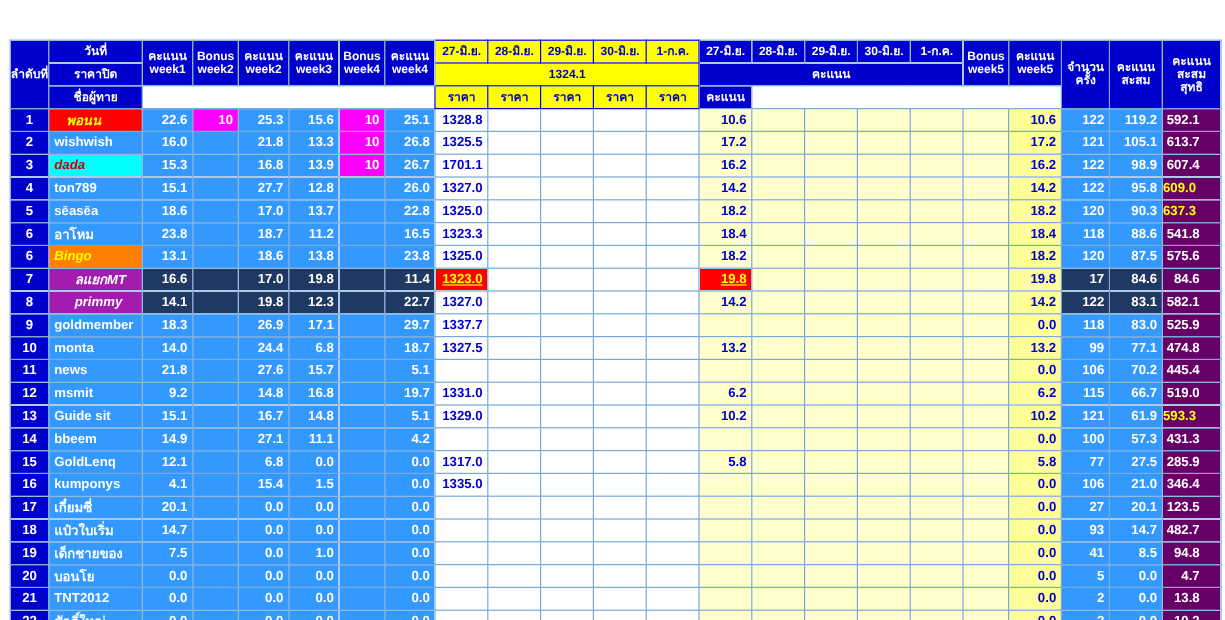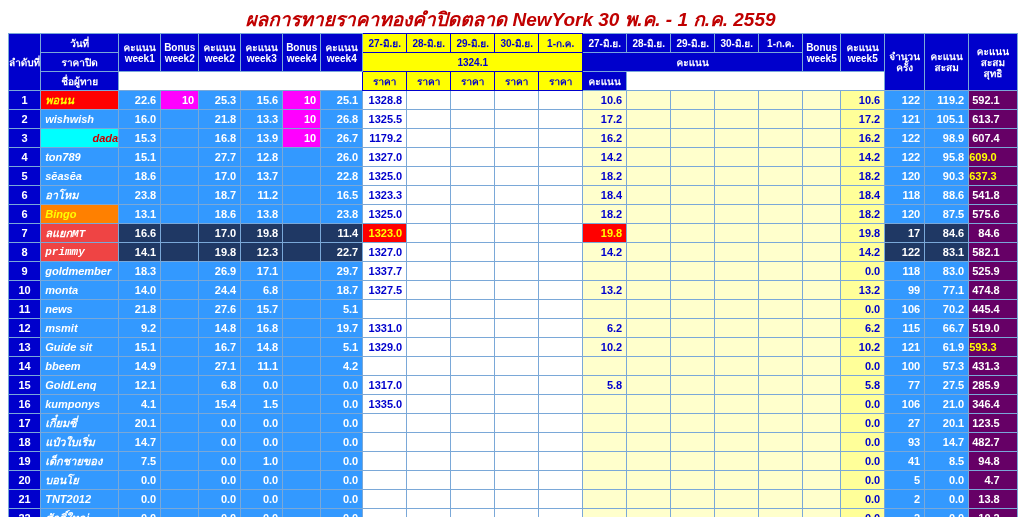--- a/index.html
+++ b/index.html
@@ -10,41 +10,40 @@
     font-size:19px;font-weight:bold;color:#c00000;font-style:italic;
     letter-spacing:0px;
   }
   table{border-collapse:collapse;position:absolute;left:8px;top:33px;
         font-size:11px;table-layout:fixed;}
   td,th{border:1px solid #7aa8d8;padding:0;margin:0;overflow:hidden;
         white-space:nowrap;text-align:center;font-weight:bold;height:18px;}
   .hdr{background:#0000cc;color:#ffffff;font-size:10px;line-height:11px;}
   .hdr-y{background:#ffff00;color:#0000cc;font-size:10px;line-height:11px;border:1px solid #0000cc;}
   .rownum{background:#0000cc;color:#ffffff;}
-  .nameblue{background:#3399ff;color:#ffffff;text-align:left;padding-left:4px;font-style:italic;}
-  .namedark{background:#ef4444;color:#ffffff;text-align:left;padding-left:4px;font-style:italic;font-family:Liberation Mono, monospace;}
-  .namered{background:#ff0000;color:#ffff00;text-align:left;padding-left:4px;font-style:italic;}
-  .namecyan{background:#00ffff;color:#cc0000;text-align:right;padding-left:4px;font-style:italic;}
+  .nameblue{background:#3399ff;color:#ffffff;text-align:left;padding-left:4px;}
+  .namedark{background:#a21caf;color:#ffffff;text-align:left;padding-left:21px;font-style:italic;}
+  .namered{background:#ff0000;color:#ffff00;text-align:left;padding-left:14px;font-style:italic;}
+  .namecyan{background:#00ffff;color:#cc0000;text-align:left;padding-left:4px;font-style:italic;}
   .nameorange{background:#ff8000;color:#ffff00;text-align:left;padding-left:4px;font-style:italic;margin-left:44px;}
   .cblue{background:#3399ff;color:#ffffff;text-align:right;padding-right:4px;}
   .cdark{background:#1f3864;color:#ffffff;text-align:right;padding-right:4px;}
   .cpink{background:#ff00ff;color:#ffffff;text-align:right;padding-right:4px;}
   .cwhite{background:#ffffff;color:#0000cc;text-align:right;padding-right:4px;}
   .cyellow{background:#ffffcc;color:#0000cc;text-align:right;padding-right:4px;}
   .cyellow2{background:#ffff99;color:#0000cc;text-align:right;padding-right:4px;}
-  .cred{background:#ff0000;color:#ffff00;text-align:right;padding-right:4px;}
+  .cred{background:#ff0000;color:#ffff00;text-align:right;padding-right:4px;text-decoration:underline;}
   .cpurple{background:#660066;color:#ffffff;text-align:right;padding-right:17px;}
   .cpurple-hi{background:#660066;color:#ffff00;padding-right:20px;}
 </style>
 </head>
 <body>
 
 <div id="wrap">
 
-  <div id="title">ผลการทายราคาทองคำปิดตลาด NewYork 30 พ.ค. - 1 ก.ค. 2559</div>
 
   <table>
     <colgroup>
       <col style="width:30px">
         <col style="width:78px">
       <col style="width:42px">
         <col style="width:38px">
         <col style="width:42px">
         <col style="width:42px">
         <col style="width:38px">
@@ -199,21 +198,21 @@
         </tr>
         <tr>
           <td class="rownum">3</td>
           <td class="namecyan">dada</td>
           <td class="cblue">15.3</td>
           <td class="cblue"></td>
           <td class="cblue">16.8</td>
           <td class="cblue">13.9</td>
           <td class="cpink">10</td>
           <td class="cblue">26.7</td>
-          <td class="cwhite">1179.2</td>
+          <td class="cwhite">1701.1</td>
           <td class="cwhite"></td>
           <td class="cwhite"></td>
           <td class="cwhite"></td>
           <td class="cwhite"></td>
           <td class="cyellow">16.2</td>
           <td class="cyellow"></td>
           <td class="cyellow"></td>
           <td class="cyellow"></td>
           <td class="cyellow"></td>
           <td class="cyellow"></td>

